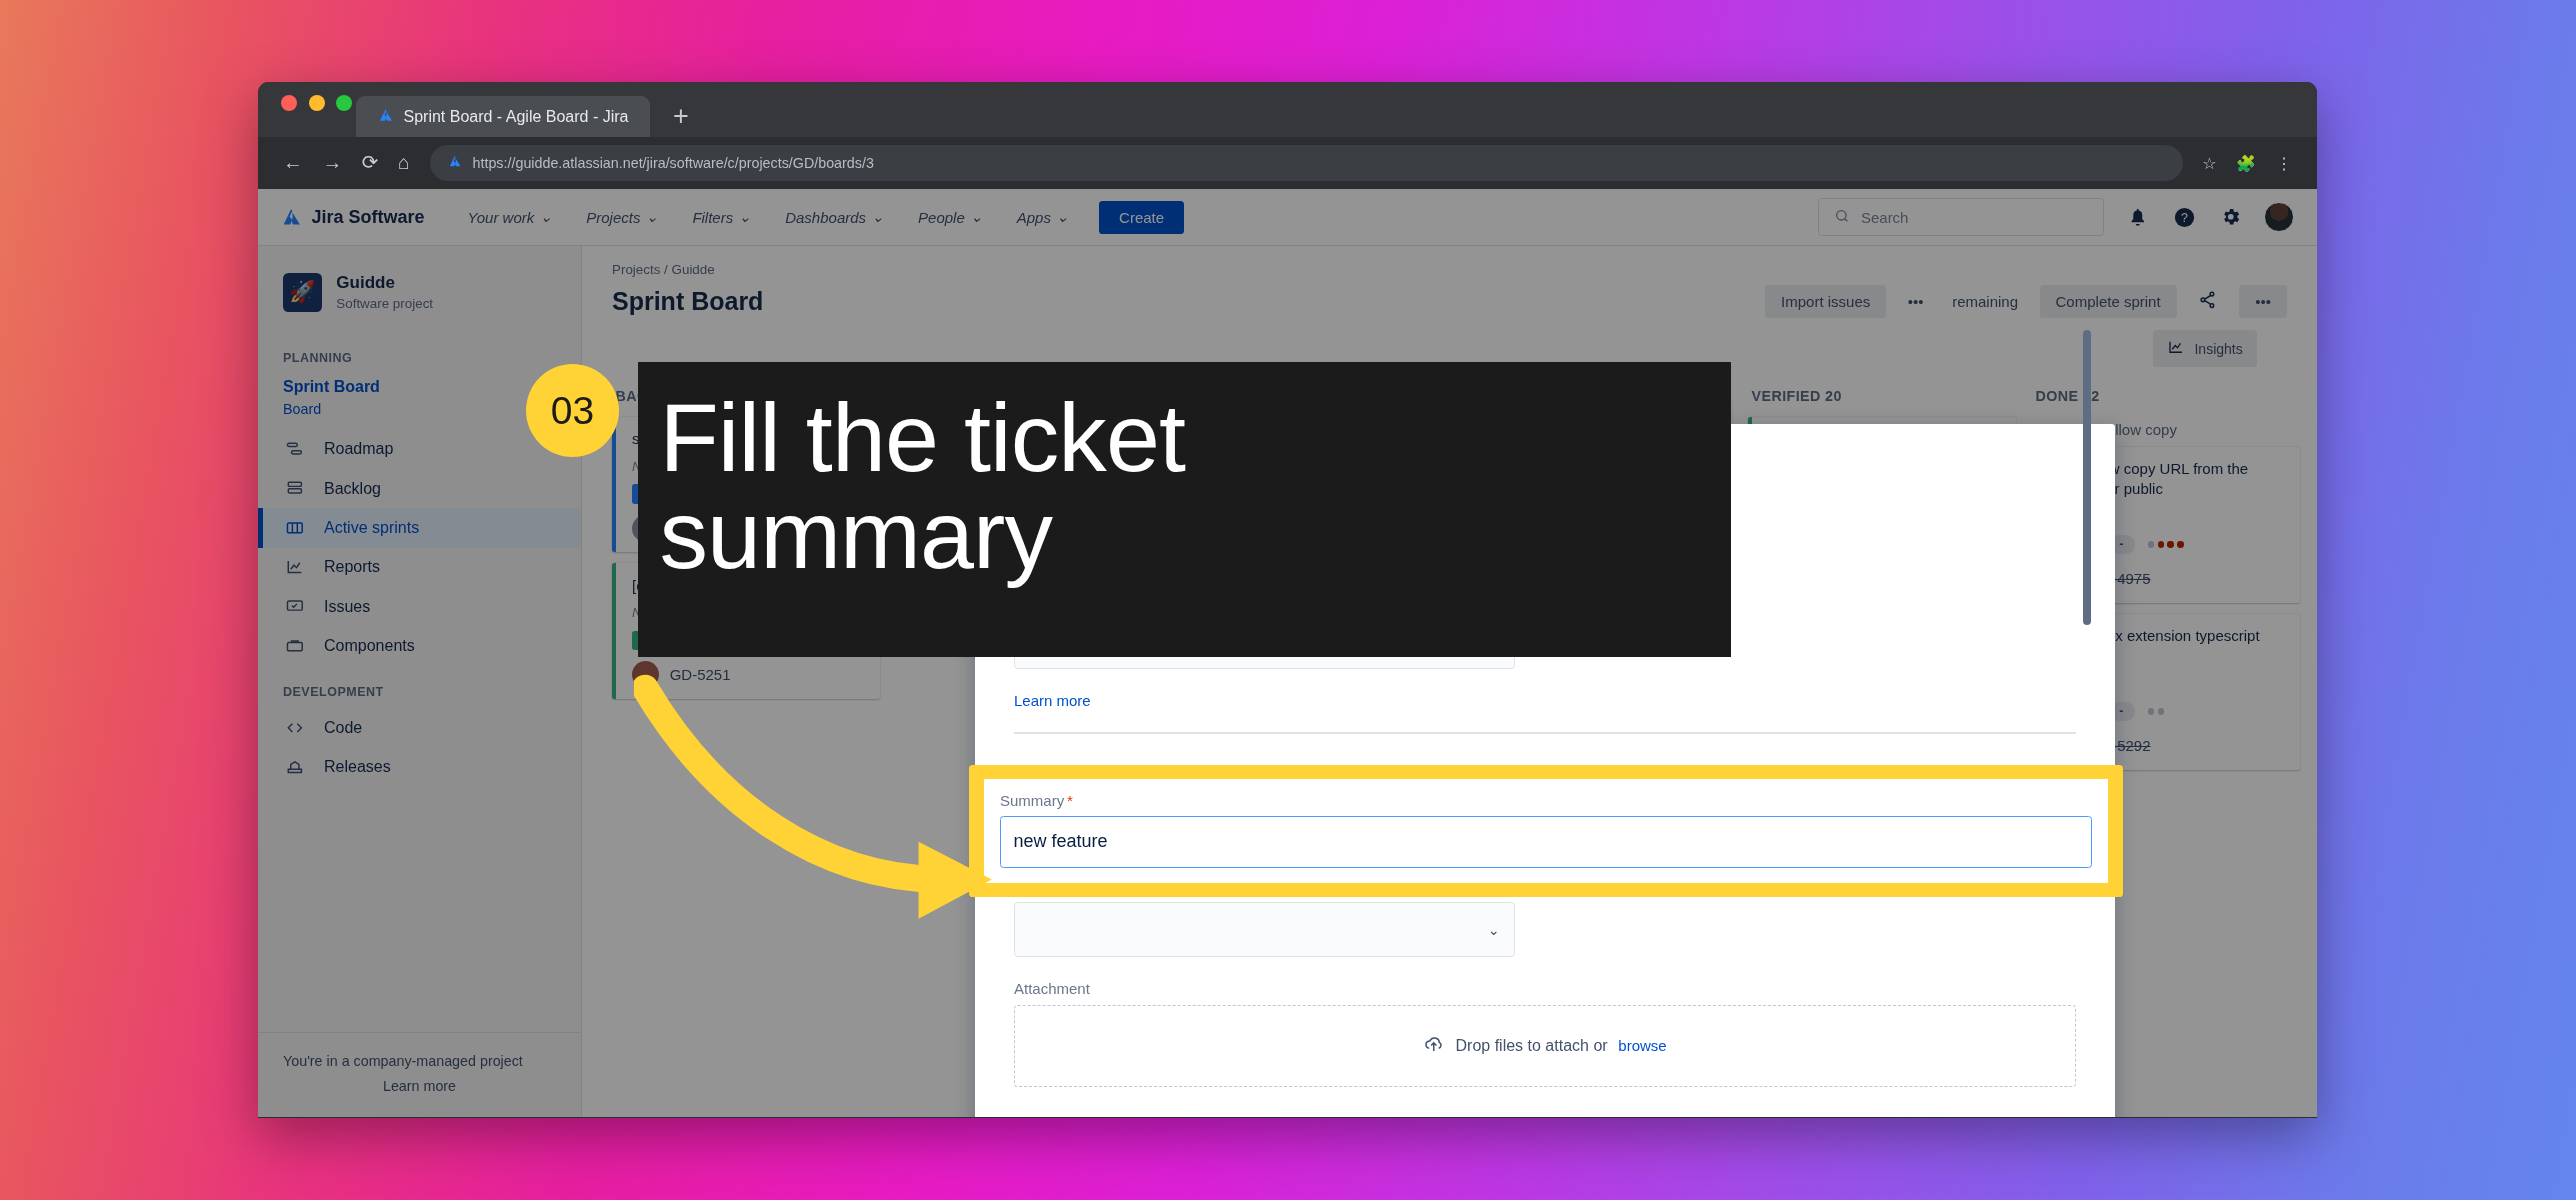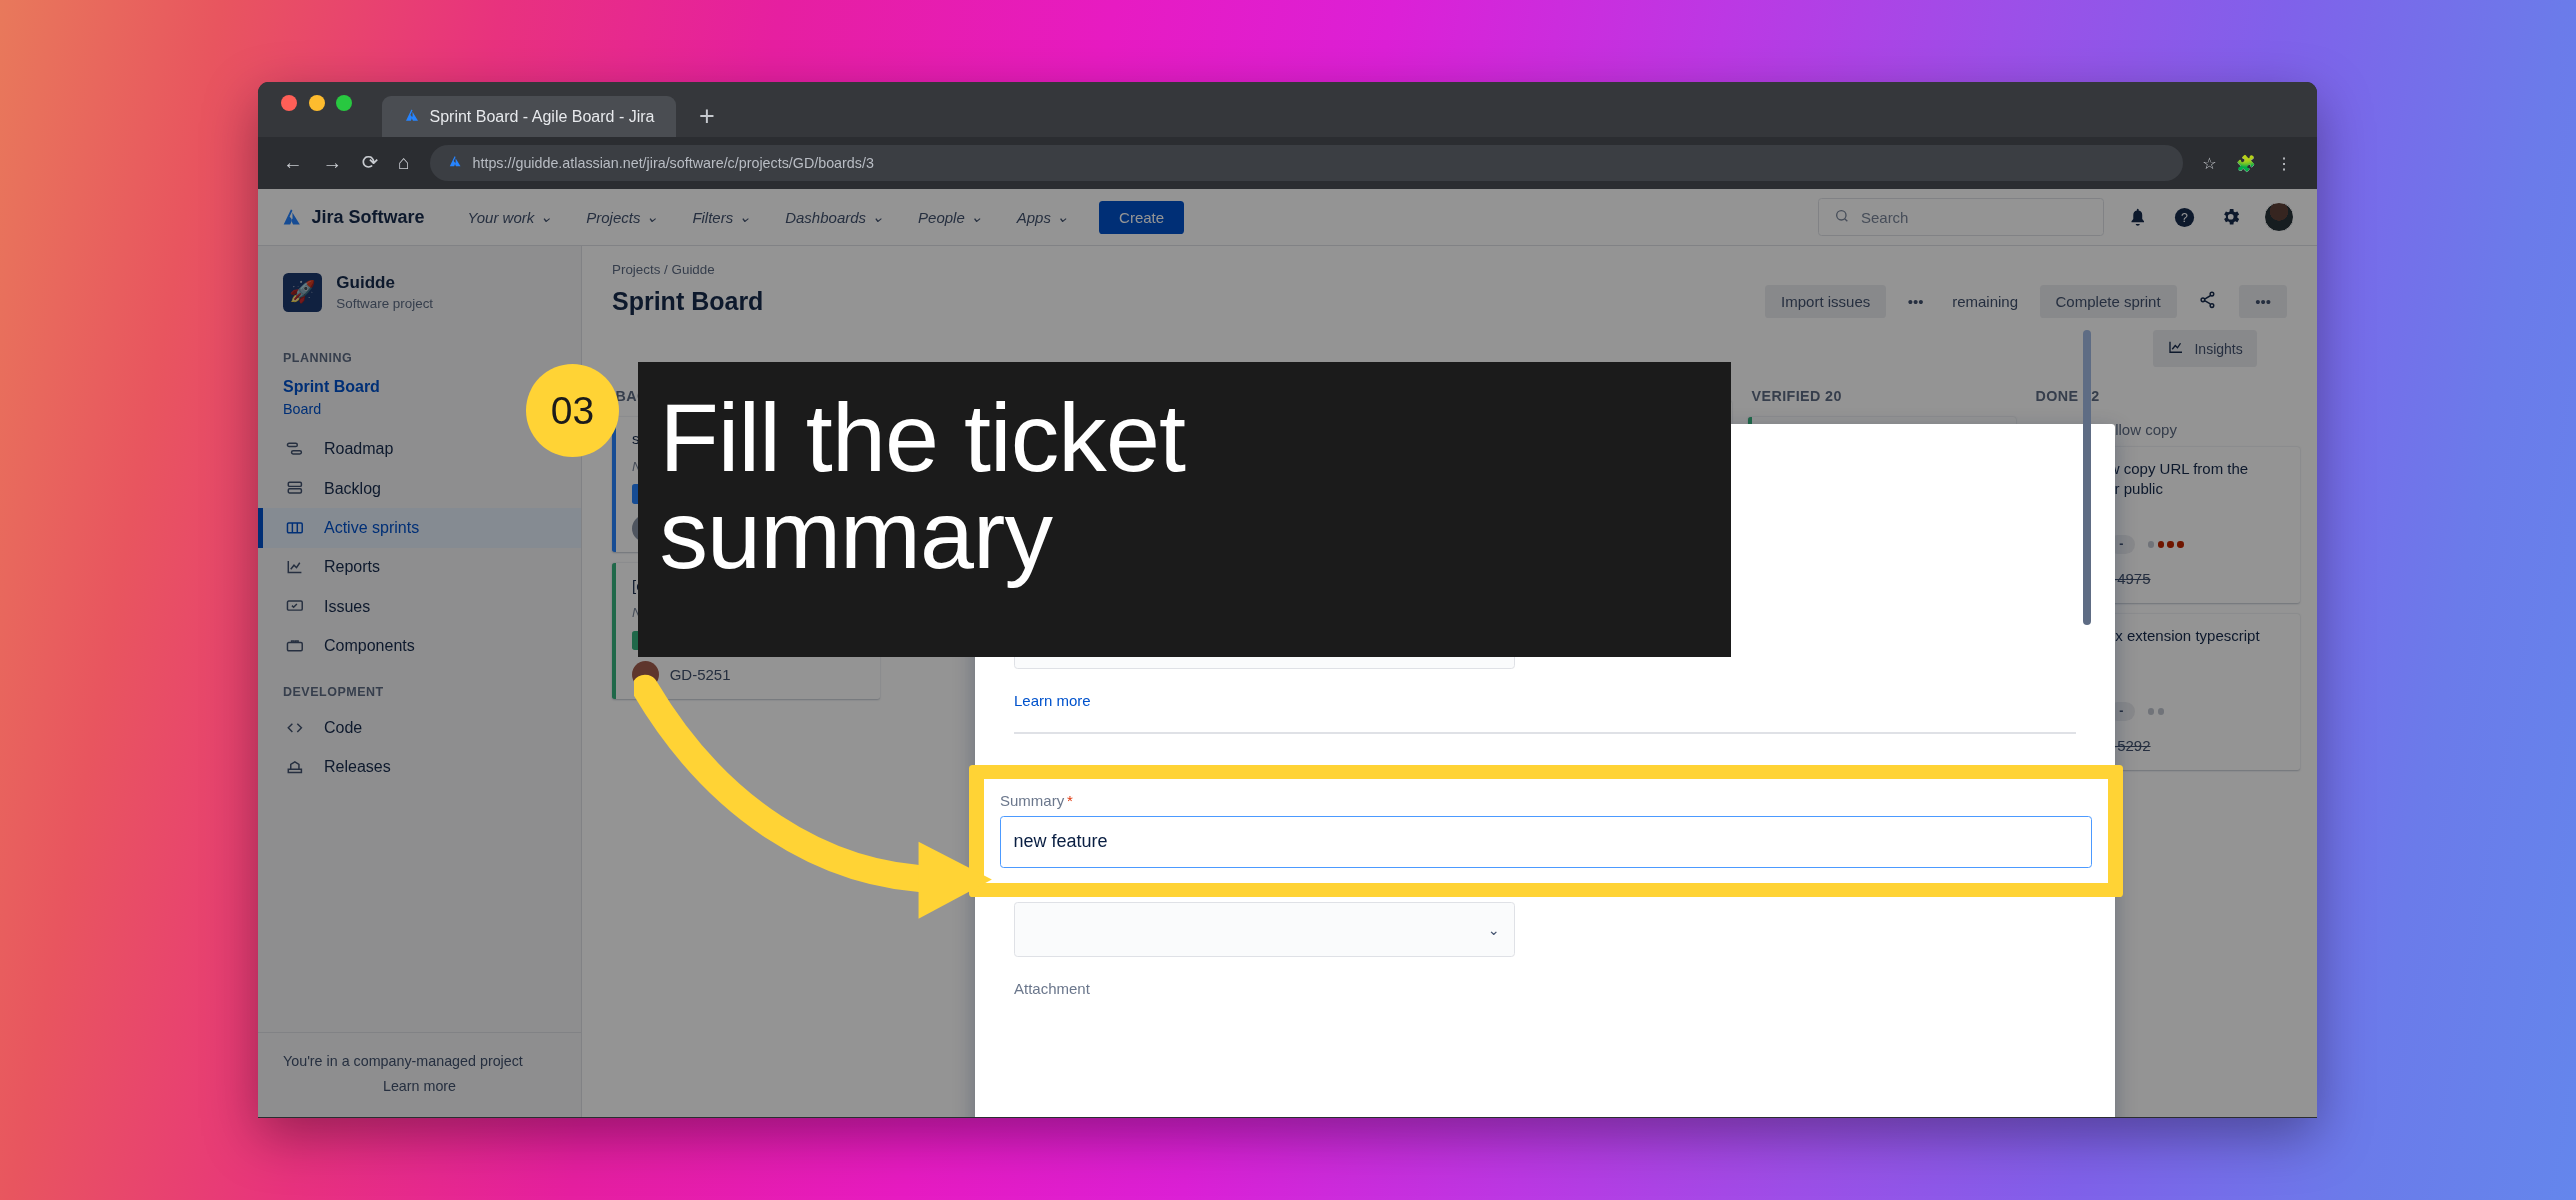--- a/index.html
+++ b/index.html
@@ -29,21 +29,21 @@
     display: flex; align-items: flex-end;
     padding-left: 23px;
     position: relative;
   }
   .traffic { display: flex; gap: 11.6px; align-items: center; height: 55px; padding-bottom: 12.5px; }
   .dot { width: 16px; height: 16px; border-radius: 50%; }
   .dot.r { background: #ff5f57; }
   .dot.y { background: #febc2e; }
   .dot.g { background: #28c840; }
   .tab {
-    margin-left: 30px;
+    margin-left: 4px;
     height: 41px;
     background: #4a4d52;
     border-radius: 9px 9px 0 0;
     display: flex; align-items: center; gap: 9.8px;
     padding: 0 21.5px;
     color: #e7e9ec;
     font-size: 16px;
     white-space: nowrap;
   }
   .newtab {
@@ -727,20 +727,30 @@
         <div class="fld">
           <div class="fld-label">Components</div>
           <div class="sel-box" style="height:55px">
             <span></span>
             <span class="chev">⌄</span>
           </div>
         </div>
 
         <div class="fld">
           <div class="fld-label">Attachment</div>
+          <div class="dropzone">
+            <span>
+              <svg width="21.5" height="21.5" viewBox="0 0 24 24" fill="none" stroke="#42526e" stroke-width="1.7">
+                  <path d="M7 17a4 4 0 0 1 .6-8 5.5 5.5 0 0 1 10.6 1.5A3.5 3.5 0 0 1 17.5 17"></path>
+                  <path d="M12 20v-8M9 14l3-3 3 3"></path>
+                </svg>
+            </span>
+            <span>Drop files to attach or</span>
+            <span class="link">browse</span>
+          </div>
         </div>
       </div>
 
     </div>
     <div class="modal-scroll" style="left:1825px"></div>
 
     <div class="hl-band">
       <div class="hl-inner">
         <div class="fld-label">
           <span>Summary</span><span class="req">*</span>

